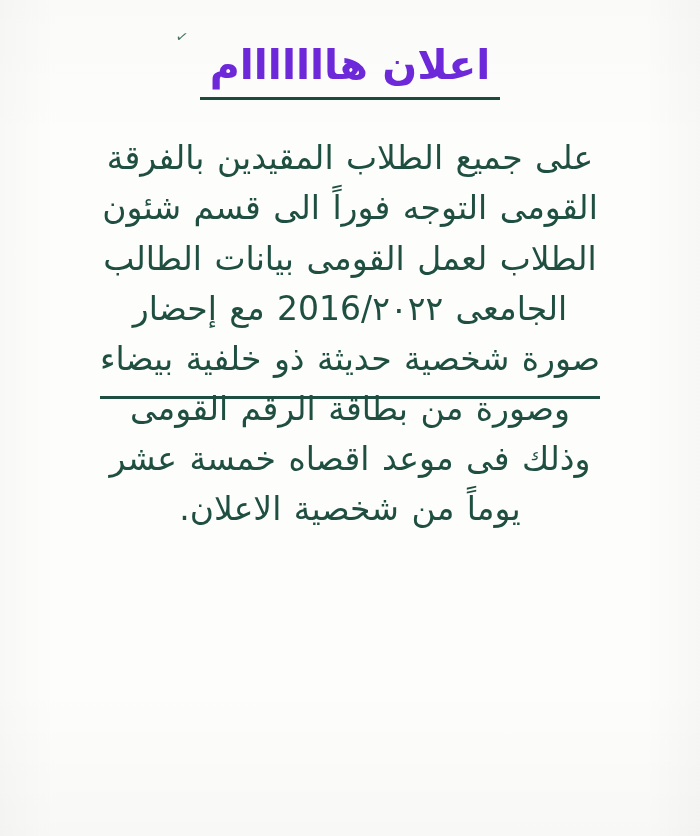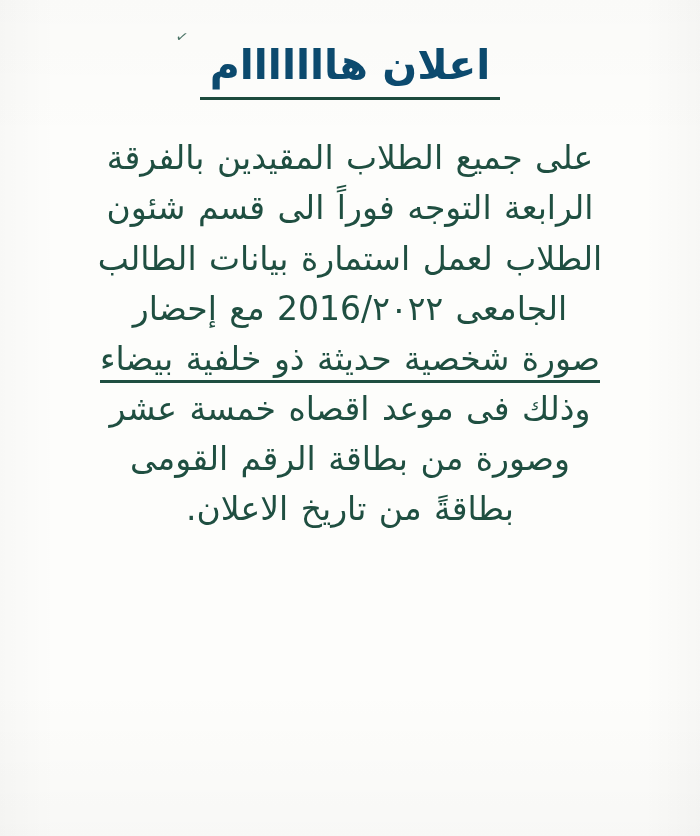--- a/index.html
+++ b/index.html
@@ -47,21 +47,21 @@
     line-height: 1;
     transform: rotate(12deg);
     opacity: .85;
   }
   .title {
     margin: 0;
     padding-top: 40px;
     font-size: 41px;
     font-weight: bold;
     letter-spacing: 0px;
-    color: #0c4a6e;
+    color: #6d28d9;
     display: block;
   }
   .title-inner {
     display: inline-block;
     border-bottom: 3px solid #1c4b3d;
     padding: 0 10px 6px 10px;
     line-height: 1.25;
   }
   .body-block {
     margin: 7px;
@@ -72,40 +72,40 @@
     color: #1f4f41;
     text-align: center;
     word-spacing: 2px;
   }
   .line {
     display: block;
     white-space: nowrap;
   }
   .underline {
     border-bottom: 3px solid #1f4f41;
-    padding-bottom: 2px;
+    padding-bottom: 18px;
   }
 </style>
 </head>
 <body>
 
 <div class="page">
   <div class="notice">
 
     <div class="tick-mark">✓</div>
 
     <h1 class="title">
       <span class="title-inner">اعلان هااااااام</span>
     </h1>
 
     <div class="body-block">
       <span class="line"><span>على جميع الطلاب المقيدين بالفرقة</span></span>
-      <span class="line"><span>الرابعة التوجه فوراً الى قسم شئون</span></span>
-      <span class="line"><span>الطلاب لعمل استمارة بيانات الطالب</span></span>
+      <span class="line"><span>القومى التوجه فوراً الى قسم شئون</span></span>
+      <span class="line"><span>الطلاب لعمل القومى بيانات الطالب</span></span>
       <span class="line"><span>الجامعى 2016/٢٠٢٢ مع إحضار</span></span>
       <span class="line"><span class="underline">صورة شخصية حديثة ذو خلفية بيضاء</span></span>
+      <span class="line"><span>وصورة من بطاقة الرقم القومى</span></span>
       <span class="line"><span>وذلك فى موعد اقصاه خمسة عشر</span></span>
-      <span class="line"><span>وصورة من بطاقة الرقم القومى</span></span>
-      <span class="line"><span>بطاقةً من تاريخ الاعلان.</span></span>
+      <span class="line"><span>يوماً من شخصية الاعلان.</span></span>
     </div>
 
   </div>
 </div>
 
 </body></html>

